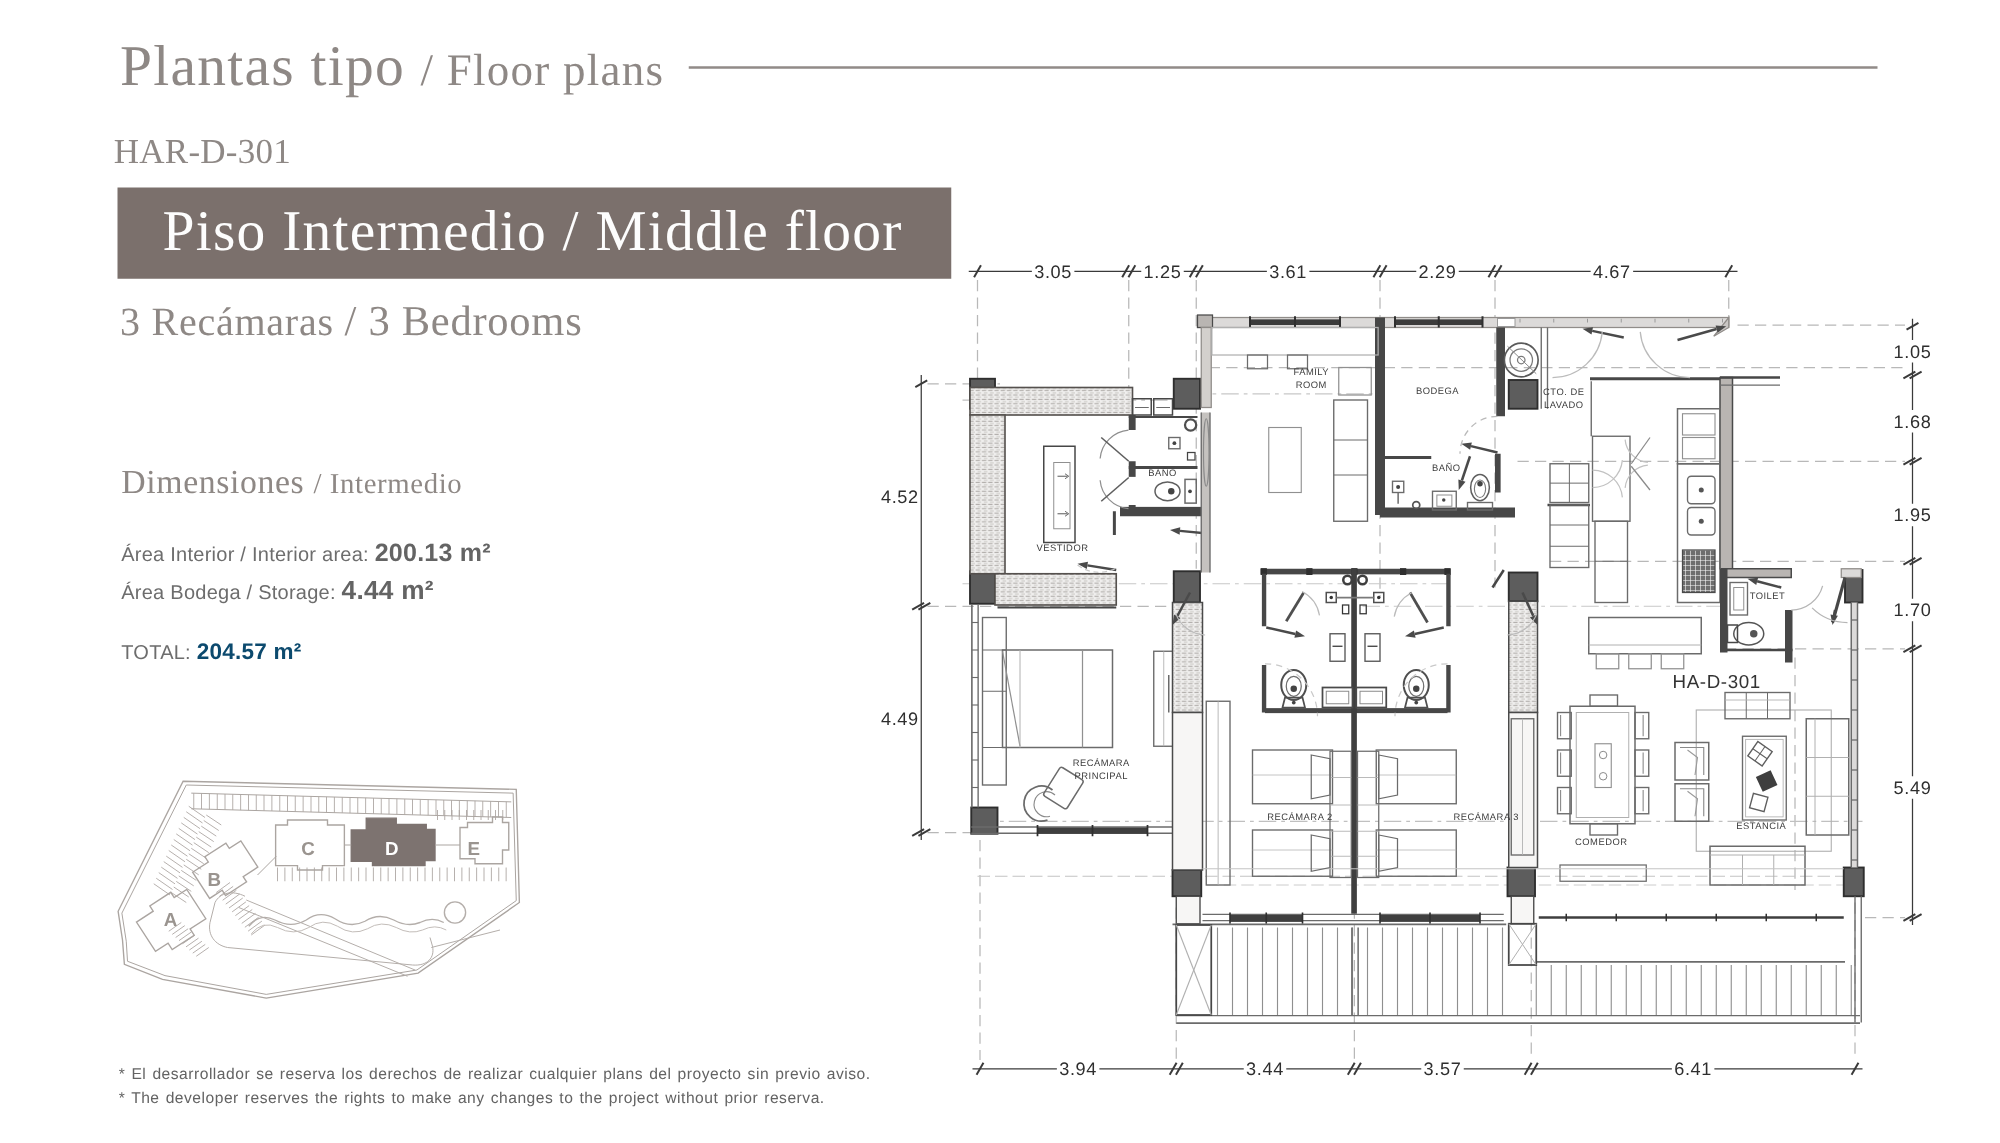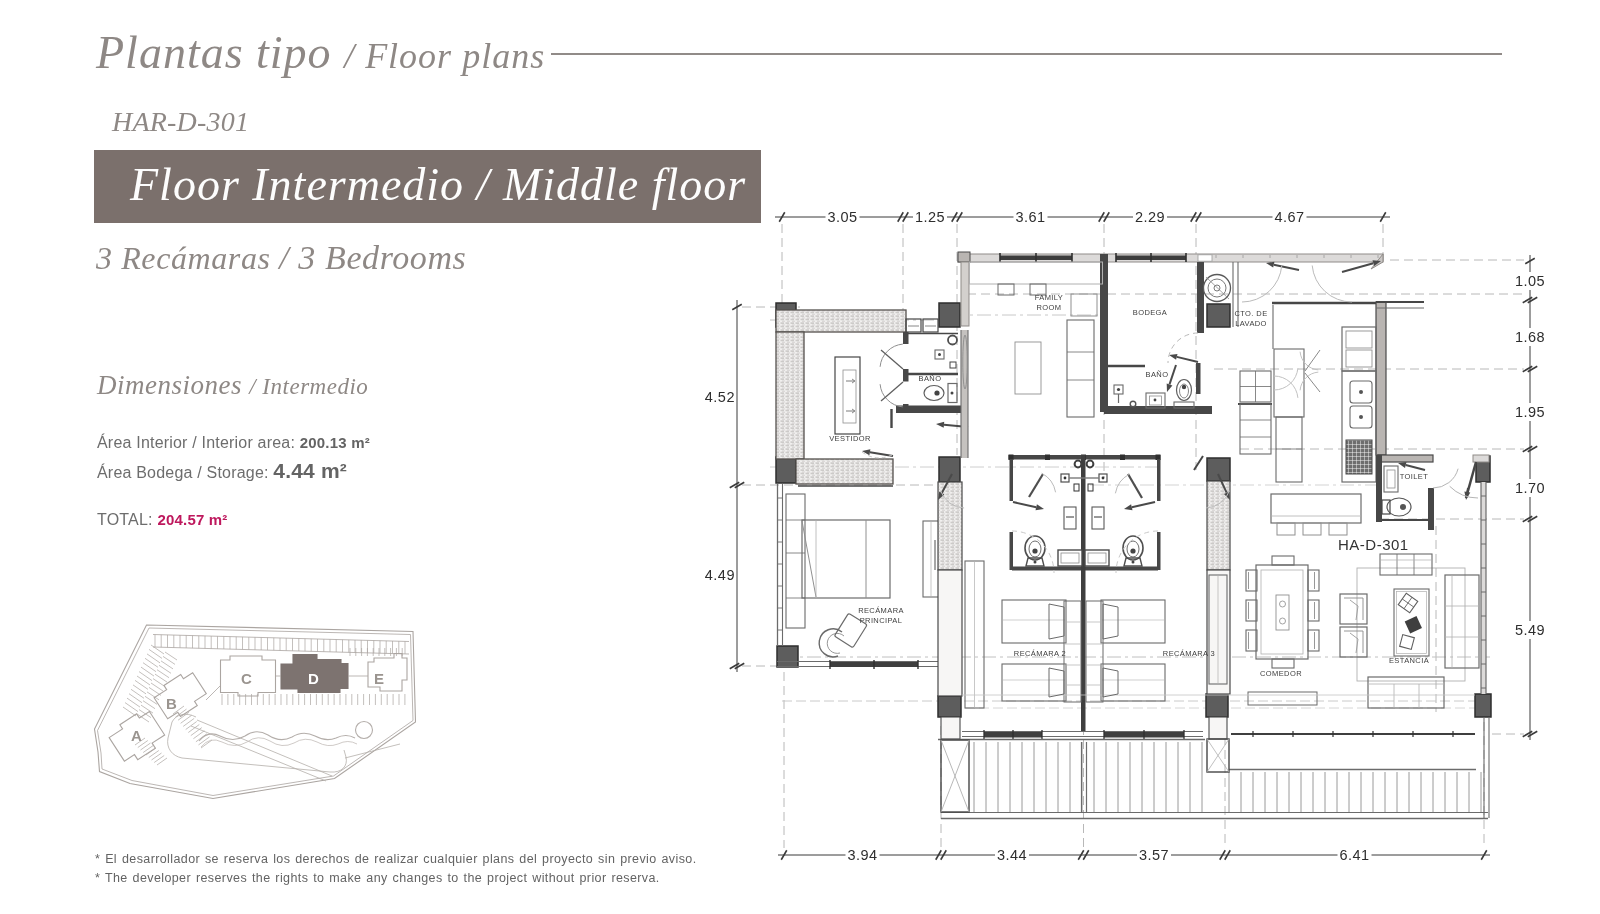--- a/index.html
+++ b/index.html
@@ -1,38 +1,38 @@
 <!DOCTYPE html>
 <html><head><meta charset="utf-8">
 <style>
 html,body{margin:0;padding:0}
 body{width:1600px;height:914px;background:#fff;position:relative;overflow:hidden;font-family:"Liberation Sans",sans-serif}
 .abs{position:absolute}
-.ser{font-family:"Liberation Serif",serif;font-style:italic;color:#8e8885}
+.ser{font-family:"Liberation Serif",serif;color:#8e8885}
 text{font-family:"Liberation Sans",sans-serif}
 </style></head>
 <body>
 
 <div class="abs ser" style="left:96px;top:26px;font-size:46px;letter-spacing:1px">Plantas tipo <span style="font-size:36px">/ Floor plans</span></div>
 <div class="abs" style="left:551px;top:53px;width:951px;height:2px;background:#918b88"></div>
 
-<div class="abs ser" style="left:112px;top:106px;font-size:28px;letter-spacing:0.2px">HAR-D-301</div>
+<div class="abs ser" style="left:91px;top:106px;font-size:28px;letter-spacing:0.2px">HAR-D-301</div>
 
 <div class="abs" style="left:94px;top:150px;width:667px;height:73px;background:#7b706c"></div>
-<div class="abs ser" style="left:130px;top:158px;font-size:46px;color:#fdfdfd;letter-spacing:1px">Floor Intermedio / Middle floor</div>
+<div class="abs ser" style="left:130px;top:158px;font-size:46px;color:#fdfdfd;letter-spacing:1px">Piso Intermedio / Middle floor</div>
 
 <div class="abs ser" style="left:96px;top:239px;font-size:32px;letter-spacing:0.6px">3 Recámaras <span style="font-size:34px">/ 3 Bedrooms</span></div>
 
 <div class="abs ser" style="left:97px;top:370px;font-size:27px;letter-spacing:0.5px">Dimensiones <span style="font-size:23px">/ Intermedio</span></div>
 
 <div class="abs" style="left:97px;top:429px;font-size:16px;color:#6d6d6d;line-height:28px;letter-spacing:0.2px">
-Área Interior / Interior area: <b style="font-size:15px;color:#646464">200.13 m²</b><br>
+Área Interior / Interior area: <b style="font-size:20px;color:#646464">200.13 m²</b><br>
 Área Bodega / Storage: <b style="font-size:21px;color:#646464">4.44 m²</b>
 </div>
-<div class="abs" style="left:97px;top:511px;font-size:16px;color:#6d6d6d;letter-spacing:0.2px">TOTAL: <b style="font-size:15px;color:#be185d">204.57 m²</b></div>
+<div class="abs" style="left:97px;top:511px;font-size:16px;color:#6d6d6d;letter-spacing:0.2px">TOTAL: <b style="font-size:18px;color:#0c4a6e">204.57 m²</b></div>
 
 <div class="abs" style="left:95px;top:852px;font-size:12.5px;color:#636363;letter-spacing:0.4px;word-spacing:1px">* El desarrollador se reserva los derechos de realizar cualquier plans del proyecto sin previo aviso.</div>
 <div class="abs" style="left:95px;top:871px;font-size:12.5px;color:#636363;letter-spacing:0.4px;word-spacing:1px">* The developer reserves the rights to make any changes to the project without prior reserva.</div>
 
 <svg class="abs" style="left:0;top:0" width="1600" height="914" viewBox="0 0 1600 914">
 <g id="sitemap" stroke="#aba5a1" stroke-width="1.1" fill="none">
 
   <path d="M146.5 625 L413 631.5 L415.5 722 L334.5 778.5 L213 798.5 L130 783.5 L99.5 771.5 L98 752 L94.5 729 Z"></path>
   <path d="M149 628 L410.5 634.5 L413 720.5 L333.5 776 L213 795.5 L132 780.5 L102 769 L101 753 L97.5 730.5 Z" stroke-width="0.8"></path>
 

